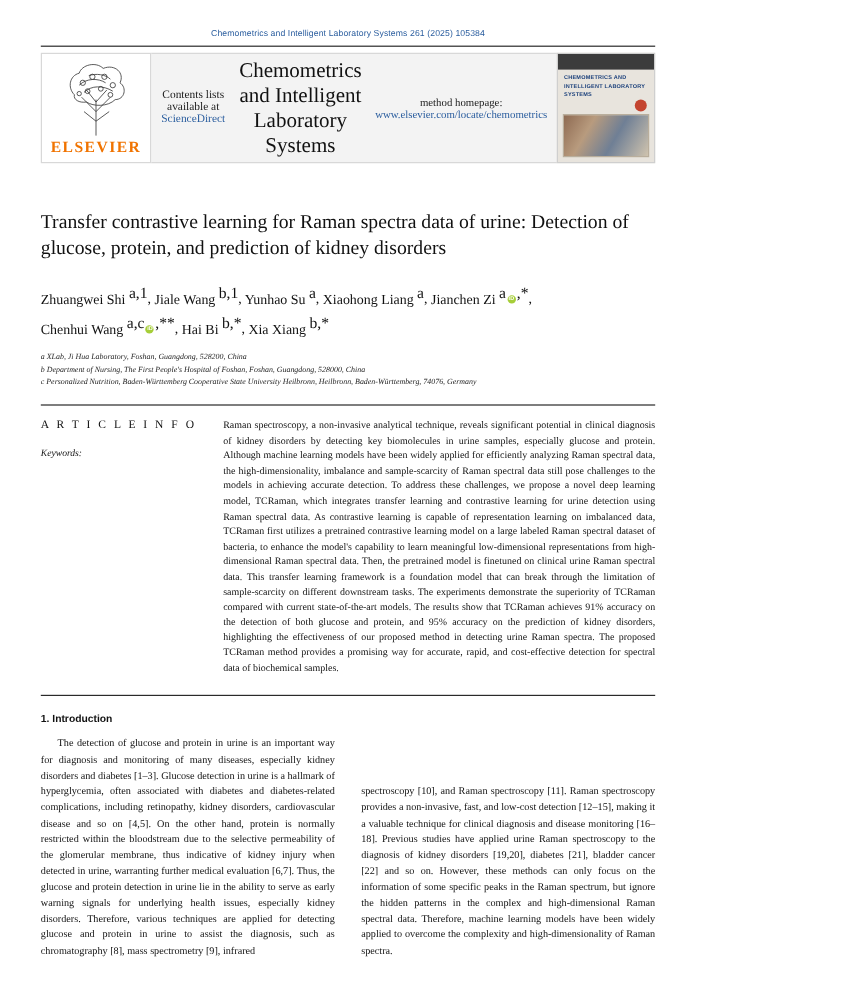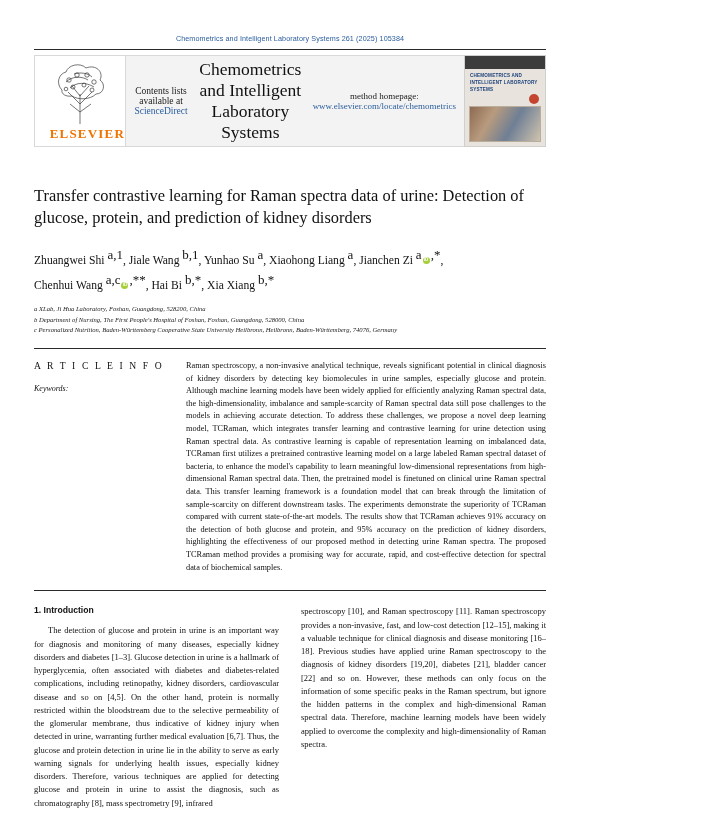--- a/index.html
+++ b/index.html
@@ -12,21 +12,21 @@
     height: 821px;
     font-family: "Liberation Serif", serif;
     color: #101010;
     overflow: hidden;
   }
   .page {
     position: relative;
     width: 580px;
     height: 821px;
     box-sizing: border-box;
-    padding: 12px 34px;
+    padding: 1px 34px;
   }
 
   
   .running-head {
     text-align: center;
     font-family: "Liberation Sans", sans-serif;
     font-size: 7.2px;
     color: #2a5d9e;
     padding-top: 22px;
     letter-spacing: .1px;
@@ -43,21 +43,21 @@
     height: 92px;
     margin-top: 5px;
   }
   .mast-left {
     width: 92px;
     flex: 0 0 92px;
     border: 1px solid #d8d8d8;
     box-sizing: border-box;
     display: flex;
     flex-direction: column;
-    align-items: flex-end;
+    align-items: center;
     justify-content: flex-end;
     background: #fff;
     overflow: hidden;
     position: relative;
   }
   .tree {
     position: absolute;
     top: 4px;
     left: 50%;
     transform: translateX(-50%);
@@ -248,20 +248,21 @@
   .rule-bot {
     border-top: 1px solid #2a2a2a;
     margin-top: 16px;
   }
 
   
   .body-cols {
     display: flex;
     margin-top: 14px;
     gap: 22px;
+    align-items: flex-end;
   }
   .bcol {
     flex: 1 1 0;
     min-width: 0;
   }
   .body-head {
     font-family: "Liberation Sans", sans-serif;
     font-size: 8.6px;
     font-weight: bold;
     color: #111;

